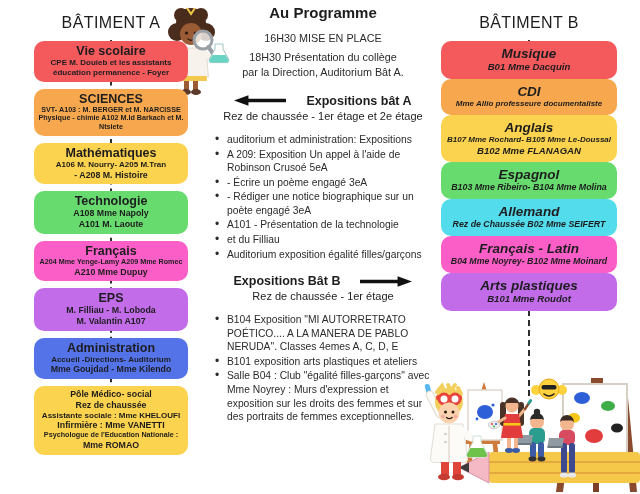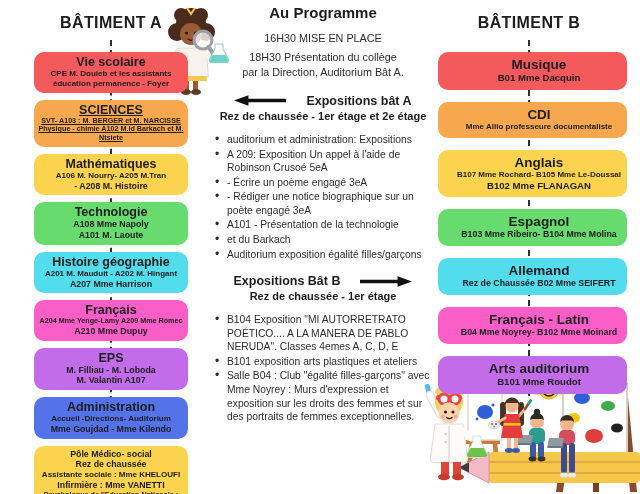--- a/index.html
+++ b/index.html
@@ -1,43 +1,43 @@
 <!DOCTYPE html>
 <html><head>
 <meta charset="utf-8">
 <style>
   html,body{margin:0;padding:0;background:#fff;}
   .poster{position:relative;width:640px;height:494px;background:#ffffff;overflow:hidden;
           font-family:"Liberation Sans",sans-serif;color:#1d1d1f;}
   .column{position:absolute;top:14px;}
   .col-left{left:33px;width:156px;}
   .col-right{left:438px;width:182px;}
-  .col-title{margin:0 0 20px 0;text-align:center;font-size:16px;font-weight:bold;letter-spacing:.4px;}
+  .col-title{margin:0 0 9px 0;text-align:center;font-size:16px;font-weight:normal;letter-spacing:.4px;}
   .dash{position:absolute;left:calc(50% - 1px);width:0;border-left:2px dashed #2e2e2e;z-index:0;}
   .col-left .dash{top:26px;height:372px;}
   .col-right .dash{top:26px;height:356px;}
   .boxes{position:relative;z-index:1;}
   .box{border-radius:10px;text-align:center;margin:0 auto 7px auto;padding:3px 3px 4px 3px;}
   .col-left .box{width:148px;}
-  .col-right .box{width:170px;margin-bottom:12px;padding:5px 3px 6px 16px;}
+  .col-right .box{width:170px;margin-bottom:0;padding:5px 3px 6px 3px;font-style:italic;}
   .box-title{font-weight:bold;font-size:12.5px;line-height:1.12;}
   .col-right .box-title{font-size:13.5px;}
   .box-line{font-weight:bold;font-size:8.8px;line-height:1.22;}
   .box-line.sm{font-size:8px;}
   .box-line.xs{font-size:7.2px;}
   .col-right .box-line{font-size:9.6px;}
   .col-right .box-line.sm{font-size:8.8px;}
   .col-right .box-line.xs{font-size:8px;}
   .center{position:absolute;left:214px;top:4px;width:218px;}
   .center-title{margin:0 0 10px 0;text-align:center;font-size:15px;font-weight:bold;}
   .intro{text-align:center;font-size:10.8px;line-height:1.45;color:#2b2b2b;}
   .intro-line{white-space:nowrap;}
   .sec-head{display:flex;align-items:center;justify-content:center;gap:20px;margin:13px 0 2px 0;}
   .sec-head-label{font-size:12.5px;font-weight:bold;}
-  .sec-sub{text-align:center;font-size:11px;font-weight:bold;margin-bottom:4px;}
+  .sec-sub{text-align:center;font-size:11px;font-weight:normal;margin-bottom:4px;}
   .bullets{list-style:none;margin:11px 0 0 0;padding:0;font-size:10.3px;line-height:1.32;color:#2b2b2b;}
   .bullets li{position:relative;padding-left:13px;margin-bottom:1px;}
   .bullets li::before{content:"\2022";position:absolute;left:1px;top:-1px;font-size:12px;}
   .illus{position:absolute;pointer-events:none;}
   .illus-girl{left:151px;top:4px;width:82px;height:94px;}
   .illus-kids{left:396px;top:378px;width:244px;height:116px;}
   .arrow-svg{display:block;}
 </style>
 </head>
 <body>
@@ -46,39 +46,34 @@
 
   <div class="column col-left">
     <div class="dash"></div>
     <h1 class="col-title">BÂTIMENT A</h1>
     <div class="boxes" id="left-boxes">
         <div class="box" style="background: rgb(244, 89, 92);">
           <div class="box-title">Vie scolaire</div>
           <div class="box-line sm">CPE  M. Douieb et les assistants</div>
           <div class="box-line sm">éducation permanence - Foyer</div>
         </div>
-        <div class="box" style="background: rgb(247, 168, 78); text-decoration: underline;">
+        <div class="box" style="background: rgb(247, 168, 78);">
           <div class="box-title">SCIENCES</div>
           <div class="box-line xs">SVT-  A103 :  M. BERGER et M. NARCISSE</div>
           <div class="box-line xs">Physique - chimie A102 M.Id Barkach et M. Ntsiete</div>
         </div>
         <div class="box" style="background: rgb(252, 211, 78);">
           <div class="box-title">Mathématiques</div>
           <div class="box-line sm">A106 M. Nourry- A205 M.Tran</div>
           <div class="box-line ">- A208 M. Histoire</div>
         </div>
         <div class="box" style="background: rgb(103, 219, 109);">
           <div class="box-title">Technologie</div>
           <div class="box-line ">A108 Mme Napoly</div>
           <div class="box-line ">A101 M. Laoute</div>
-        </div>
-        <div class="box" style="background: rgb(83, 220, 236);">
-          <div class="box-title">Histoire géographie</div>
-          <div class="box-line sm">A201 M. Mauduit - A202 M. Hingant</div>
-          <div class="box-line ">A207 Mme Harrison</div>
         </div>
         <div class="box" style="background: rgb(251, 94, 199);">
           <div class="box-title">Français</div>
           <div class="box-line xs">A204 Mme Yenge-Lamy  A209 Mme Romec</div>
           <div class="box-line ">A210 Mme Dupuy</div>
         </div>
         <div class="box" style="background: rgb(194, 108, 233);">
           <div class="box-title">EPS</div>
           <div class="box-line ">M. Filliau - M. Loboda</div>
           <div class="box-line ">M. Valantin A107</div>
@@ -115,21 +110,21 @@
             </svg>
             <span class="sec-head-label">Expositions bât A</span>
           </div>
           <div class="sec-sub">Rez de chaussée - 1er étage et 2e étage</div>
           <ul class="bullets">
             <li>auditorium et administration: Expositions</li>
             <li>A 209: Exposition Un appel à l'aide de Robinson Crusoé 5eA</li>
             <li>- Écrire un poème engagé 3eA</li>
             <li>- Rédiger une notice biographique sur un poète engagé 3eA</li>
             <li>A101 - Présentation de la technologie</li>
-            <li>et du Barkach</li>
+            <li>et du Filliau</li>
             <li>Auditorium exposition égalité filles/garçons</li>
           </ul>
         </div>
         <div class="section">
           <div class="sec-head">
             <span class="sec-head-label">Expositions Bât B</span>
             <svg viewBox="0 0 54 13" width="52" height="13" class="arrow-svg">
               <path d="M0 4.7 H39 V1 L54 6.5 L39 12 V8.3 H0 Z" fill="#111111"></path>
             </svg>
           </div>
@@ -166,21 +161,21 @@
         </div>
         <div class="box" style="background: rgb(83, 220, 236);">
           <div class="box-title">Allemand</div>
           <div class="box-line sm">Rez de Chaussée B02 Mme SEIFERT</div>
         </div>
         <div class="box" style="background: rgb(251, 94, 199);">
           <div class="box-title">Français - Latin</div>
           <div class="box-line sm">B04 Mme Noyrey-  B102 Mme Moinard</div>
         </div>
         <div class="box" style="background: rgb(194, 108, 233);">
-          <div class="box-title">Arts auditorium</div>
+          <div class="box-title">Arts plastiques</div>
           <div class="box-line ">B101 Mme Roudot</div>
         </div>
       </div>
   </div>
 
   <svg class="illus illus-girl" viewBox="0 0 82 94" aria-hidden="true">
     <circle cx="40" cy="19" r="15" fill="#4a2c1d"></circle>
     <circle cx="26" cy="28" r="9" fill="#4a2c1d"></circle>
     <circle cx="55" cy="28" r="9" fill="#4a2c1d"></circle>
     <circle cx="30" cy="11" r="7" fill="#4a2c1d"></circle>

